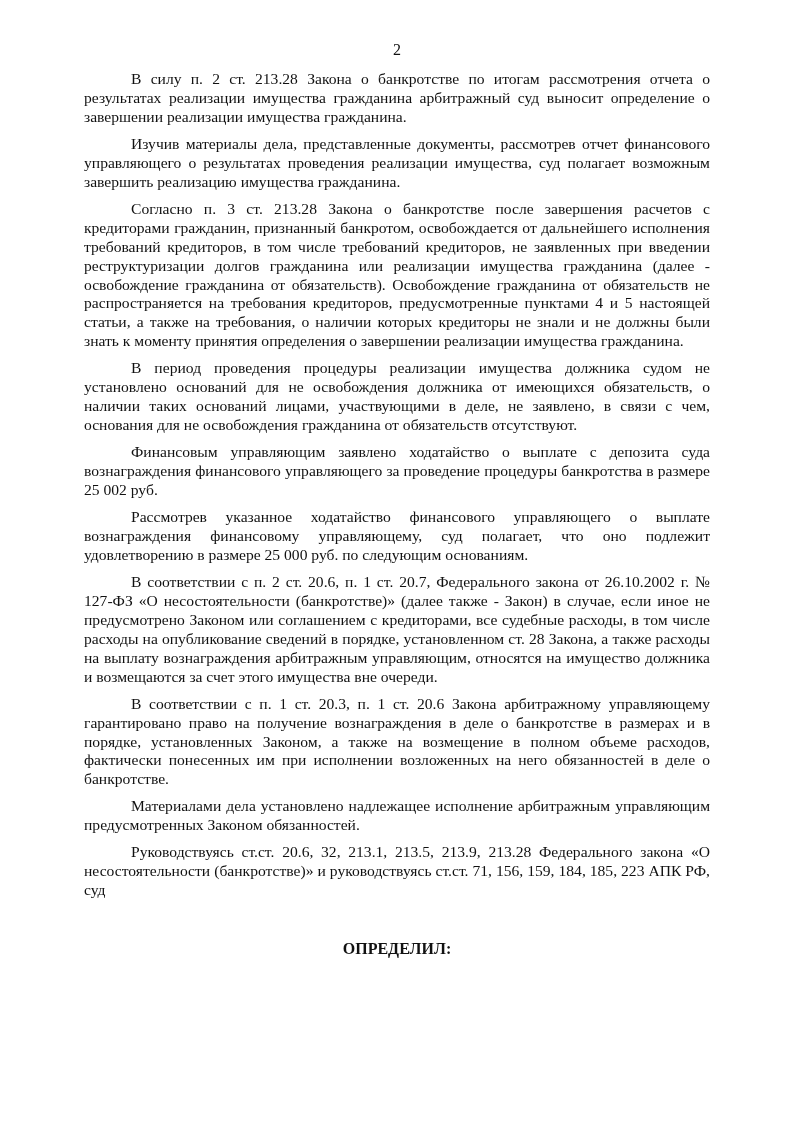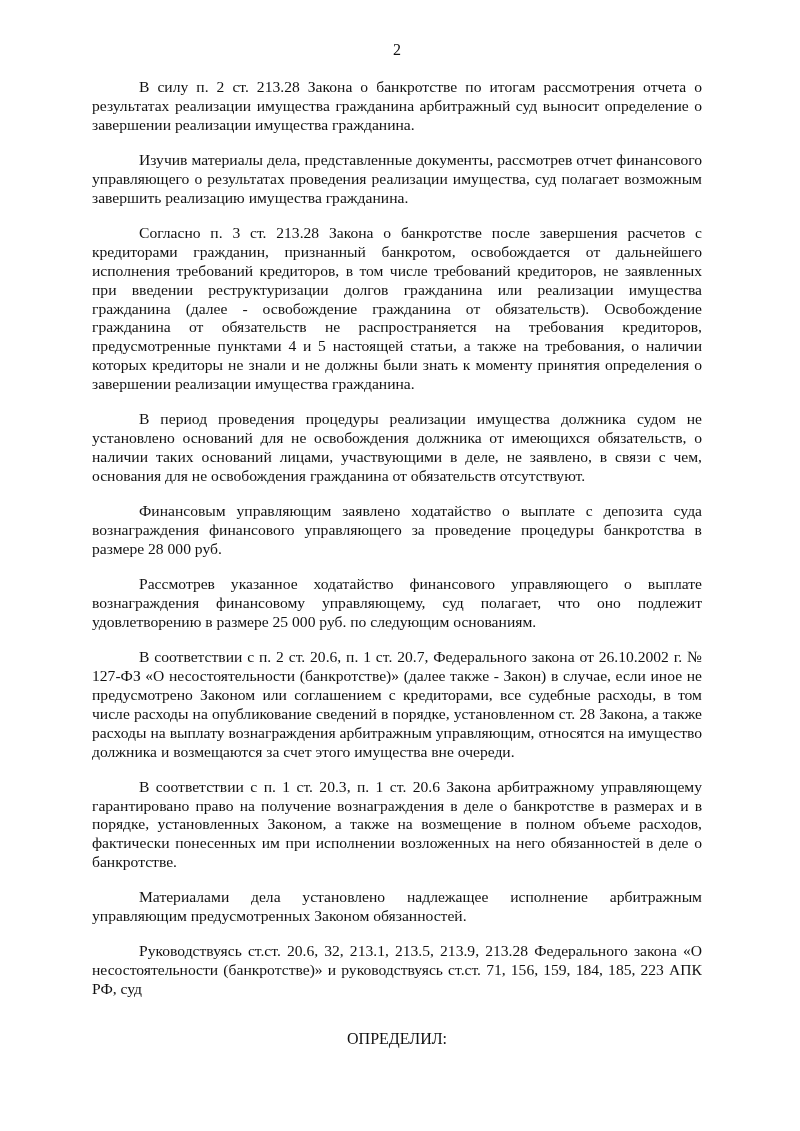--- a/index.html
+++ b/index.html
@@ -7,35 +7,35 @@
   .page {
     position: absolute; left: 76px; top: 0; width: 642px;
     font-family: "Liberation Serif", "DejaVu Serif", serif;
     font-size: 15.6px; line-height: 18.95px; color: #111;
   }
   .page-number {
     text-align: center; margin-top: 37px; margin-bottom: 0px; height: 25px; line-height: 25px;
     font-size: 16px;
   }
   .para {
-    margin: 16px; text-indent: 47px; text-align: justify;
+    margin: 8px; text-indent: 47px; text-align: justify;
   }
   .verdict {
-    text-align: center; font-weight: normal; margin-top: 31px; font-size: 16px;
+    text-align: center; font-weight: bold; margin-top: 40px; font-size: 16px;
   }
 </style>
 </head>
 <body>
 
 <div class="page">
   <div class="page-number">2</div>
   <p class="para">В силу п. 2 ст. 213.28 Закона о банкротстве по итогам рассмотрения отчета о результатах реализации имущества гражданина арбитражный суд выносит определение о завершении реализации имущества гражданина.</p>
   <p class="para">Изучив материалы дела, представленные документы, рассмотрев отчет финансового управляющего о результатах проведения реализации имущества, суд полагает возможным завершить реализацию имущества гражданина.</p>
   <p class="para">Согласно п. 3 ст. 213.28 Закона о банкротстве после завершения расчетов с кредиторами гражданин, признанный банкротом, освобождается от дальнейшего исполнения требований кредиторов, в том числе требований кредиторов, не заявленных при введении реструктуризации долгов гражданина или реализации имущества гражданина (далее - освобождение гражданина от обязательств). Освобождение гражданина от обязательств не распространяется на требования кредиторов, предусмотренные пунктами 4 и 5 настоящей статьи, а также на требования, о наличии которых кредиторы не знали и не должны были знать к моменту принятия определения о завершении реализации имущества гражданина.</p>
   <p class="para">В период проведения процедуры реализации имущества должника судом не установлено оснований для не освобождения должника от имеющихся обязательств, о наличии таких оснований лицами, участвующими в деле, не заявлено, в связи с чем, основания для не освобождения гражданина от обязательств отсутствуют.</p>
-  <p class="para">Финансовым управляющим заявлено ходатайство о выплате с депозита суда вознаграждения финансового управляющего за проведение процедуры банкротства в размере 28 000 руб.</p>
+  <p class="para">Финансовым управляющим заявлено ходатайство о выплате с депозита суда вознаграждения финансового управляющего за проведение процедуры банкротства в размере 25 002 руб.</p>
   <p class="para">Рассмотрев указанное ходатайство финансового управляющего о выплате вознаграждения финансовому управляющему, суд полагает, что оно подлежит удовлетворению в размере 25 000 руб. по следующим основаниям.</p>
   <p class="para">В соответствии с  п. 2 ст. 20.6, п. 1 ст. 20.7, Федерального закона от 26.10.2002 г. № 127-ФЗ «О несостоятельности (банкротстве)» (далее также - Закон) в случае, если иное не предусмотрено Законом или соглашением с кредиторами, все судебные расходы, в том числе расходы на опубликование сведений в порядке, установленном ст. 28 Закона, а также расходы на выплату вознаграждения арбитражным управляющим, относятся на имущество должника и возмещаются за счет этого имущества вне очереди.</p>
   <p class="para">В соответствии с п. 1 ст. 20.3, п. 1 ст. 20.6 Закона арбитражному управляющему гарантировано право на получение вознаграждения в деле о банкротстве в размерах и в порядке, установленных Законом, а также на возмещение в полном объеме расходов, фактически понесенных им при исполнении возложенных на него обязанностей в деле о банкротстве.</p>
   <p class="para">Материалами дела установлено надлежащее исполнение арбитражным управляющим предусмотренных Законом обязанностей.</p>
   <p class="para">Руководствуясь ст.ст. 20.6, 32, 213.1, 213.5, 213.9, 213.28 Федерального закона «О несостоятельности (банкротстве)» и руководствуясь ст.ст.  71, 156, 159, 184, 185, 223 АПК РФ, суд</p>
   <div class="verdict">ОПРЕДЕЛИЛ:</div>
 </div>
 
 </body></html>

